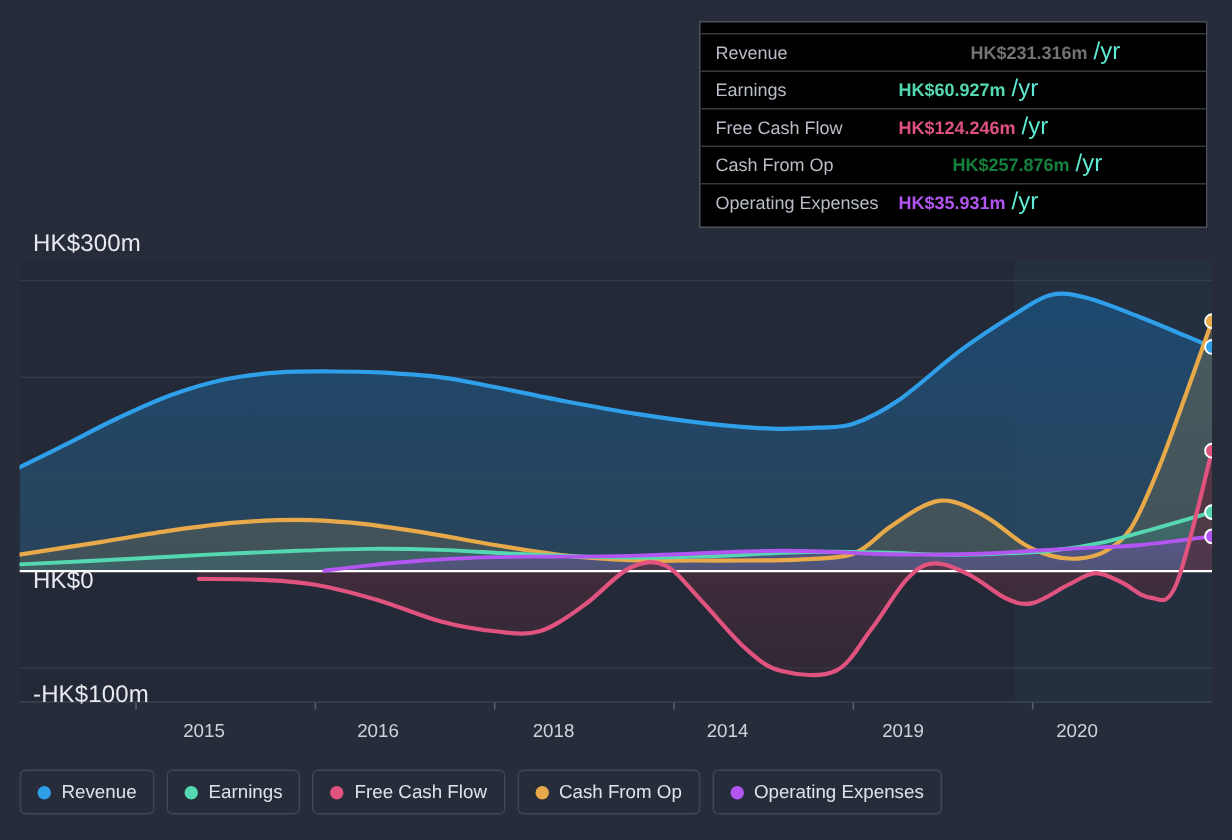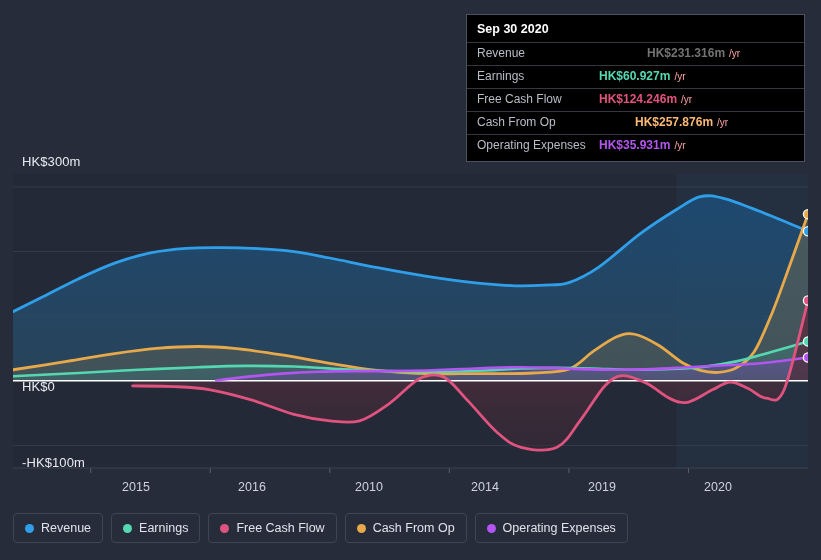--- a/index.html
+++ b/index.html
@@ -12,21 +12,21 @@
     -webkit-font-smoothing:antialiased;
   }
   #chart-root{position:absolute;inset:0;}
 
   svg.plot{position:absolute;left:0;top:0;width:821px;height:560px;display:block;}
 
   
   .ylabel{
     position:absolute;
     color:#e8eaf0;
-    font-size:13px;
+    font-size:16px;
     letter-spacing:.1px;
     white-space:nowrap;
   }
   
   .xlabel{
     position:absolute;
     color:#cdd2dd;
     font-size:12.5px;
     transform:translateX(-50%);
     white-space:nowrap;
@@ -51,21 +51,21 @@
   }
   .tt-row{
     display:flex;align-items:baseline;
     border-top:1px solid #35383f;
     padding:3px 10px 3px 10px;
     min-height:16px;
   }
   .tt-row.no-border{border-top:none;padding-top:1px;}
   .tt-label{width:122px;flex:0 0 122px;color:#b9bdc7;font-size:12px;}
   .tt-val{font-weight:bold;font-size:12px;}
-  .tt-unit{color:#fca5a5;font-size:10px;margin-left:4px;font-weight:normal;}
+  .tt-unit{color:#5eead4;font-size:16px;margin-left:4px;font-weight:normal;}
   .tt-margin-val{color:#ffffff;font-weight:bold;font-size:12px;}
   .tt-margin-text{color:#b9bdc7;font-size:12px;margin-left:4px;}
 
   
   #legend{
     position:absolute;
     left:13px;top:513px;
     display:flex;gap:8px;align-items:center;
   }
   .legend-chip{
@@ -147,27 +147,26 @@
         <circle cx="808" cy="357.55227692307693" r="4.6" fill="#b355f0" stroke="#ffffff" stroke-width="1.3"></circle>
       </g>
     </svg>
 
   <div class="ylabel" id="ylab-300" style="left:22px;top:154px;">HK$300m</div>
   <div class="ylabel" id="ylab-0" style="left:22px;top:379px;">HK$0</div>
   <div class="ylabel" id="ylab-n100" style="left:22px;top:455px;">-HK$100m</div>
 
   <div class="xlabel" style="left:136px;top:480px;text-align:center;">2015</div>
   <div class="xlabel" style="left:252px;top:480px;">2016</div>
-  <div class="xlabel" style="left:369px;top:480px;">2010</div>
+  <div class="xlabel" style="left:369px;top:480px;">2018</div>
   <div class="xlabel" style="left:485px;top:480px;">2014</div>
   <div class="xlabel" style="left:602px;top:480px;text-align:center;">2019</div>
   <div class="xlabel" style="left:718px;top:480px;">2020</div>
 
   <div id="tooltip">
-    <div class="tt-title">Sep 30 2020</div>
 
     <div class="tt-row">
       <span class="tt-label">Revenue</span>
       <span class="tt-val" id="tt-val-0" style="color: #737373; margin-left: 48px;">HK$231.316m</span>
       <span class="tt-unit">/yr</span>
     </div>
 
     <div class="tt-row">
       <span class="tt-label">Earnings</span>
       <span class="tt-val" id="tt-val-1" style="color: rgb(85, 216, 177);">HK$60.927m</span>
@@ -176,21 +175,21 @@
 
 
     <div class="tt-row">
       <span class="tt-label">Free Cash Flow</span>
       <span class="tt-val" id="tt-val-2" style="color: rgb(224, 83, 127);">HK$124.246m</span>
       <span class="tt-unit">/yr</span>
     </div>
 
     <div class="tt-row">
       <span class="tt-label">Cash From Op</span>
-      <span class="tt-val" id="tt-val-3" style="color: #fdba74; padding-left: 36px;">HK$257.876m</span>
+      <span class="tt-val" id="tt-val-3" style="color: #15803d; padding-left: 36px;">HK$257.876m</span>
       <span class="tt-unit">/yr</span>
     </div>
 
     <div class="tt-row">
       <span class="tt-label">Operating Expenses</span>
       <span class="tt-val" id="tt-val-4" style="color: rgb(179, 85, 240);">HK$35.931m</span>
       <span class="tt-unit">/yr</span>
     </div>
   </div>
 

